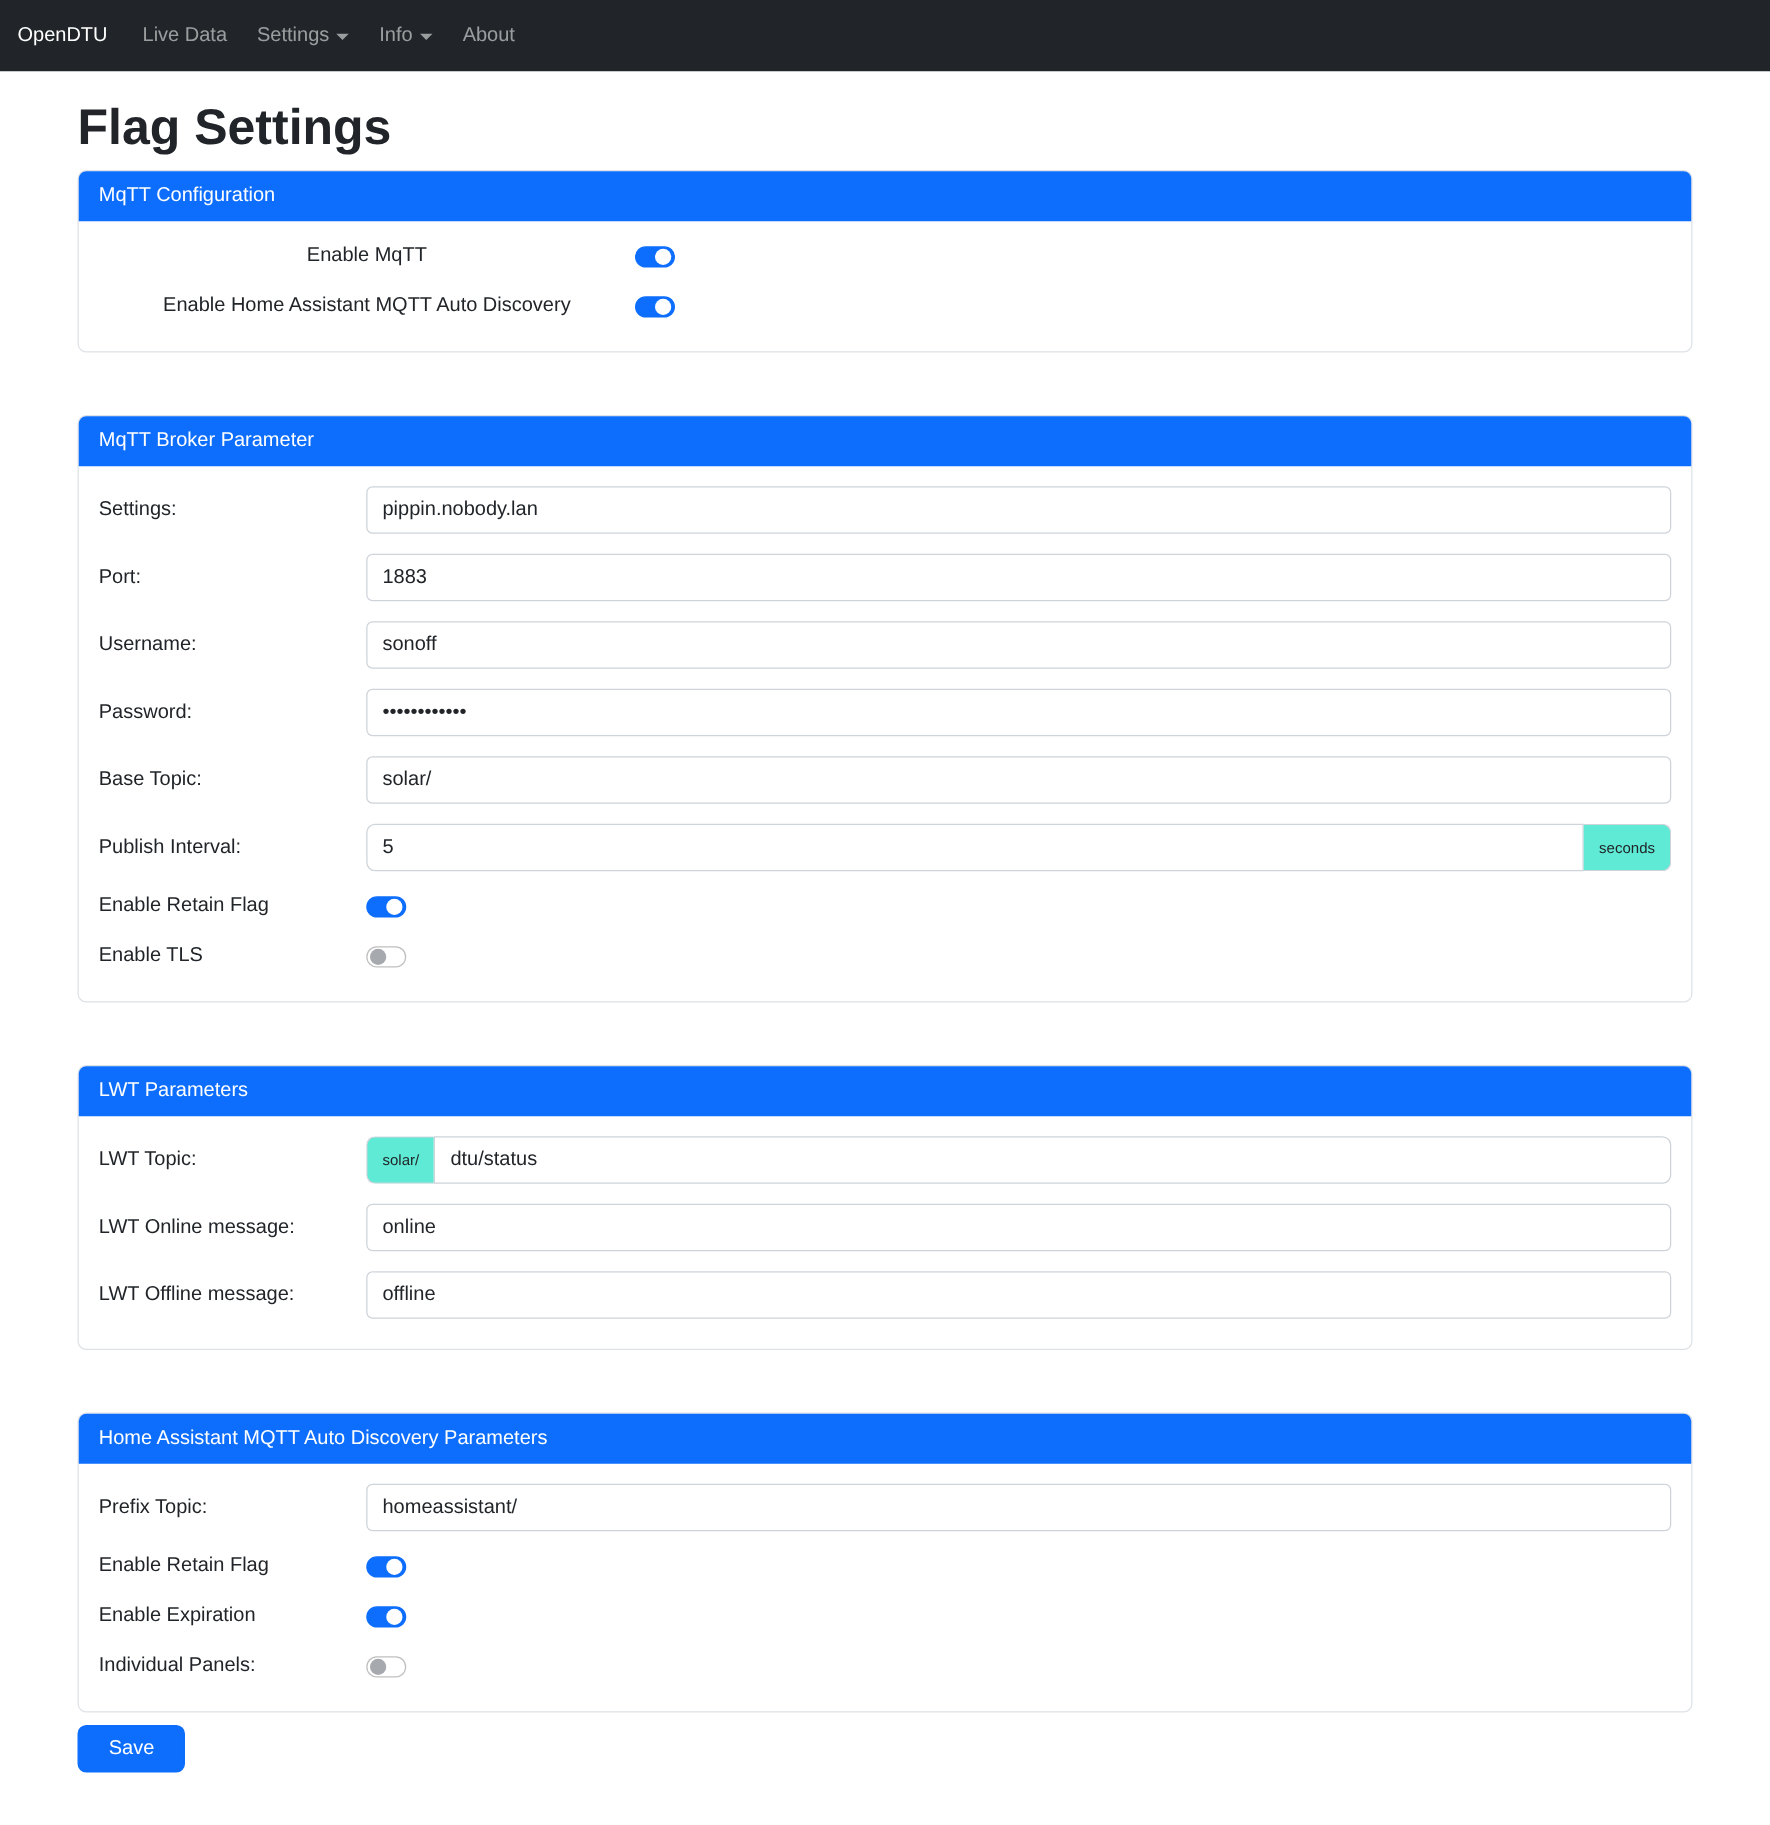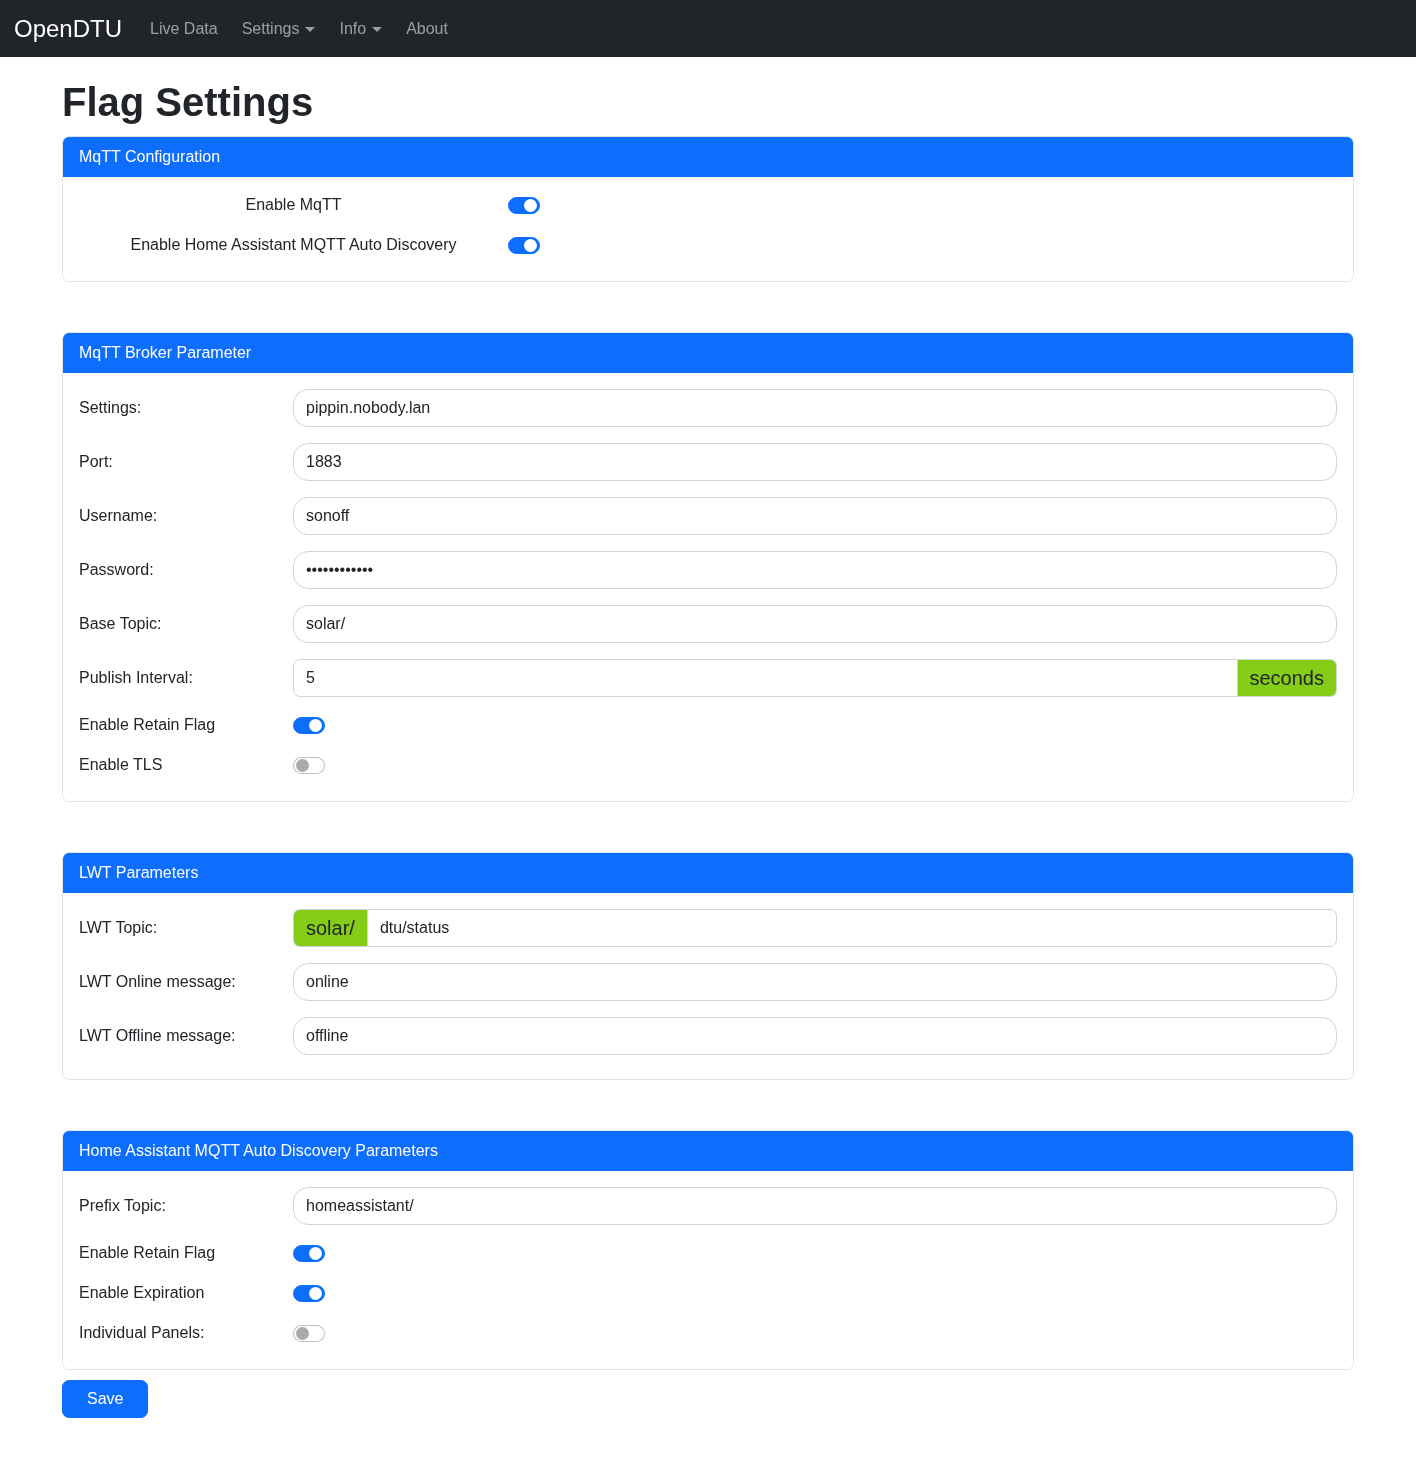--- a/index.html
+++ b/index.html
@@ -8,21 +8,21 @@
     font-family:"Liberation Sans","DejaVu Sans",sans-serif;
     font-size:16px; color:#212529; background:#fff;
     width:1416px; min-height:1460px;
   }
   
   .navbar {
     background:#212529; height:57px;
     display:flex; align-items:center; padding:0 14px;
   }
   .navbar-brand {
-    color:#fff; font-size:24px; margin-right:16px; cursor:pointer;
+    color:#fff; font-size:16px; margin-right:16px; cursor:pointer;
     text-decoration:none;
   }
   .nav-link {
     color:rgba(255,255,255,0.55); padding:8px 8px; margin:18px 4px;
     cursor:pointer; display:flex; align-items:center; gap:6px;
     text-decoration:none; font-size:16px;
   }
   .caret {
     width:0; height:0; display:inline-block;
     border-left:5px solid transparent; border-right:5px solid transparent;
@@ -48,30 +48,30 @@
   .form-row {
     display:flex; align-items:center; margin-bottom:16px; min-height:24px;
   }
   .form-row:last-child { margin-bottom:8px; }
   .label-col { width:214px; flex:none; }
   .label-col.wide { width:429px;text-align:center; }
   label { color:#212529; }
   
   .form-control {
     flex:1; height:38px; padding:6px 12px;
-    border:1px solid #ced4da; border-radius:15px;
+    border:1px solid #ced4da; border-radius:5px;
     font-size:16px; color:#212529; font-family:inherit;
     background:#fff; min-width:0; outline:none;
   }
   .input-group { flex:1; display:flex; }
   .input-group .form-control { border-radius:0 7px 7px 0; }
   .input-group.suffix-group .form-control { border-radius:7px 0 0 7px; }
   .input-group-text {
-    padding:6px 12px; background:#84cc16; border:1px solid #ced4da;
-    color:#212529; display:flex; align-items:center; font-size:20px;
+    padding:6px 12px; background:#5eead4; border:1px solid #ced4da;
+    color:#212529; display:flex; align-items:center; font-size:12px;
     height:38px;
   }
   .input-group-text.prefix { border-right:0; border-radius:7px 0 0 7px; }
   .input-group-text.suffix { border-left:0; border-radius:0 7px 7px 0; }
   
   .switch {
     width:32px; height:17px; border-radius:17px; position:relative;
     cursor:pointer; flex:none;
   }
   .switch .knob {

